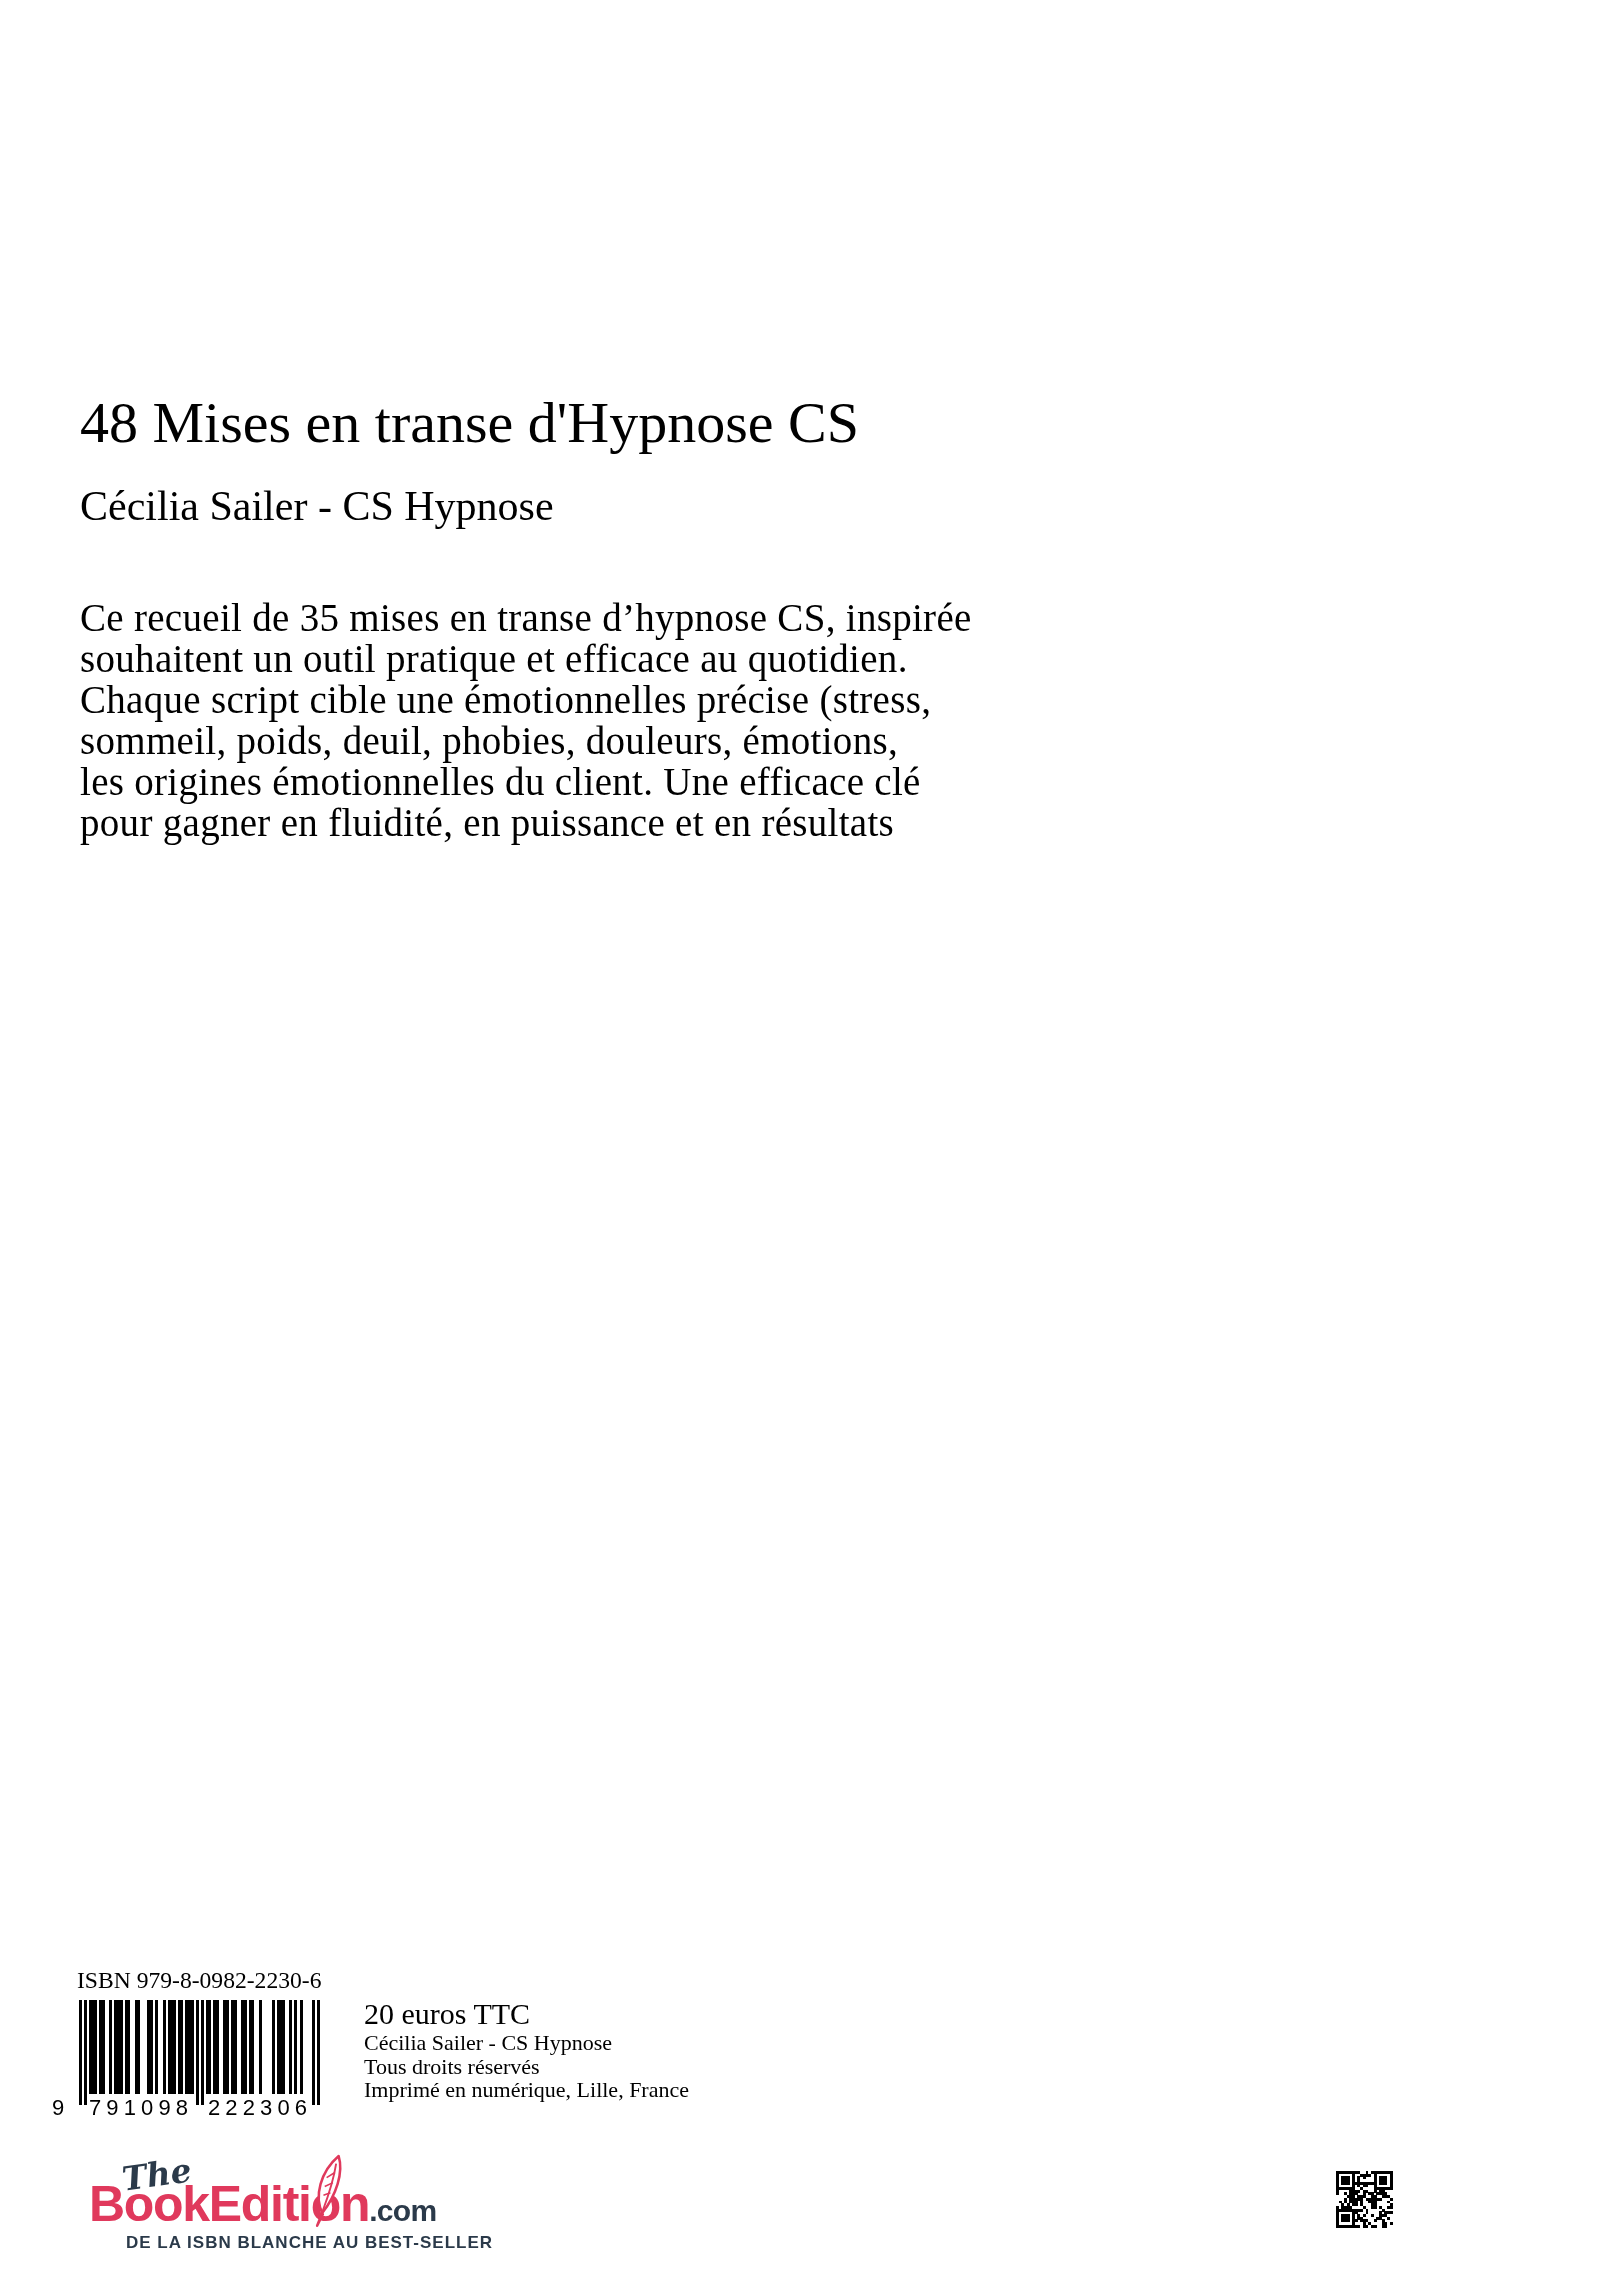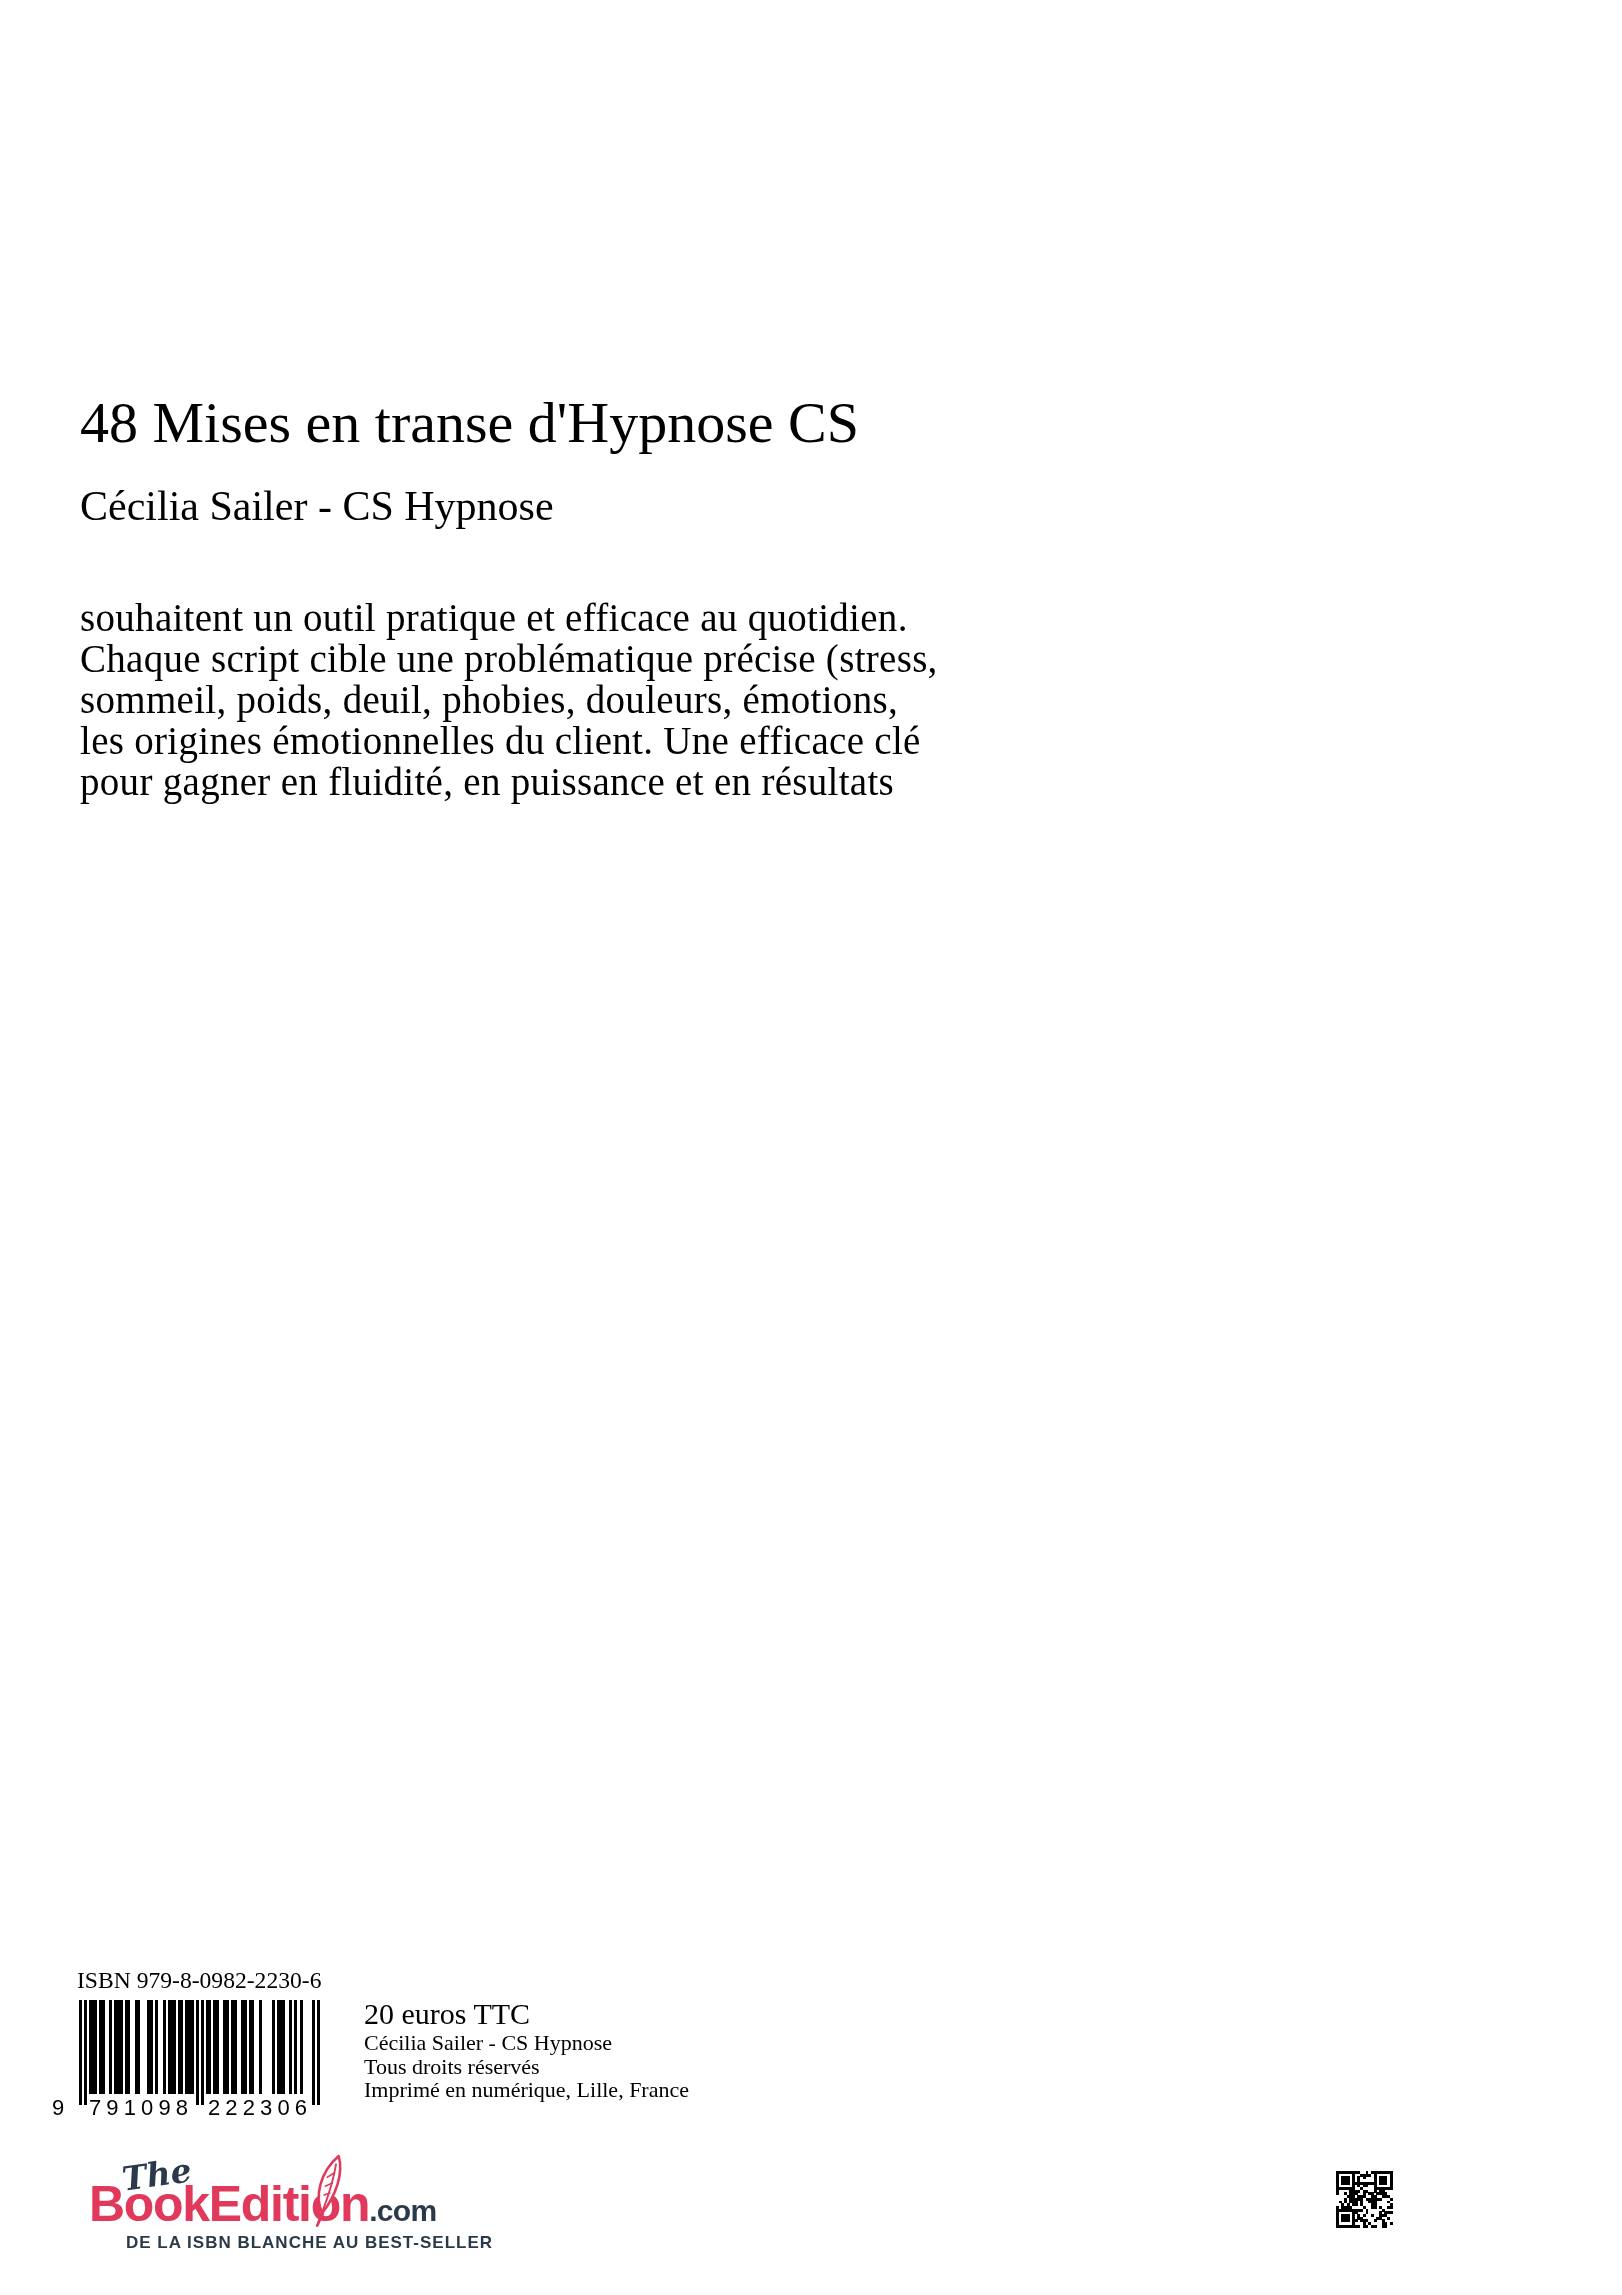--- a/index.html
+++ b/index.html
@@ -89,22 +89,23 @@
 </style>
 </head>
 <body>
 
 <div class="page">
 
   <div class="title">48 Mises en transe d'Hypnose CS</div>
   <div class="author">Cécilia Sailer - CS Hypnose</div>
 
   <div class="description">
+    <div class="dline">Ce recueil de 35 mises en transe d’hypnose CS, inspirée</div>
     <div class="dline">souhaitent un outil pratique et efficace au quotidien.</div>
-    <div class="dline">Chaque script cible une problématique précise (stress,</div>
+    <div class="dline">Chaque script cible une émotionnelles précise (stress,</div>
     <div class="dline">sommeil, poids, deuil, phobies, douleurs, émotions,</div>
     <div class="dline">les origines émotionnelles du client. Une efficace clé</div>
     <div class="dline">pour gagner en fluidité, en puissance et en résultats</div>
   </div>
 
   <div class="isbn-label">ISBN 979-8-0982-2230-6</div>
   <div class="barcode">
       <div style="position: absolute; top: 0px; background: rgb(0, 0, 0); left: 0px; width: 2.8px; height: 105px;"></div>
       <div style="position: absolute; top: 0px; background: rgb(0, 0, 0); left: 5px; width: 2.8px; height: 105px;"></div>
       <div style="position: absolute; top: 0px; background: rgb(0, 0, 0); left: 10px; width: 2.8px; height: 94px;"></div>

